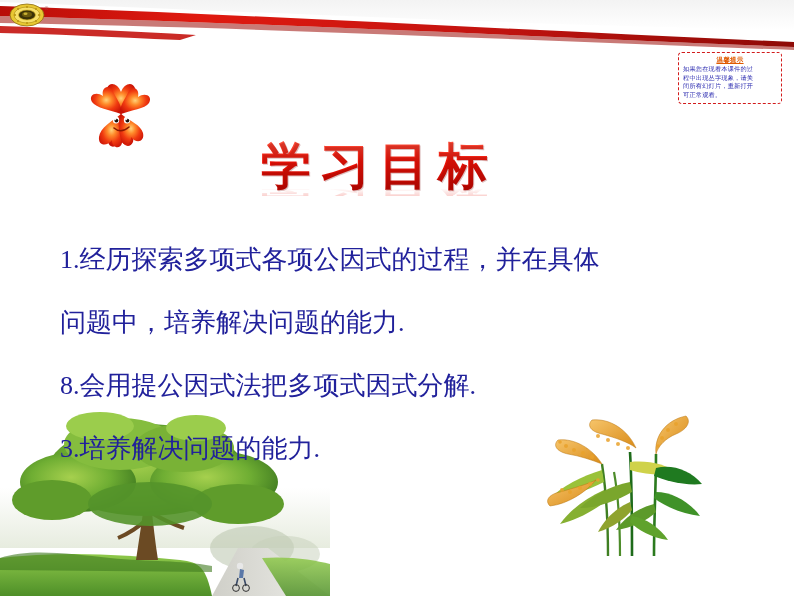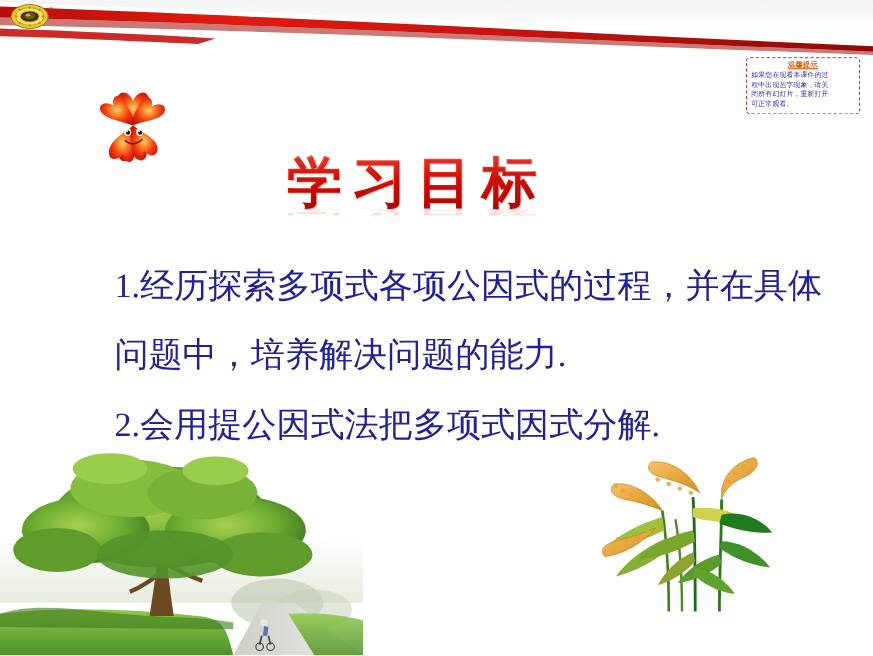--- a/index.html
+++ b/index.html
@@ -110,26 +110,25 @@
   }
 
   
   .objectives {
     position: absolute;
     left: 60px; top: 228px;
     width: 700px;
   }
   .obj-line {
     color: #21219b;
-    font-size: 31px;
+    font-size: 26px;
     line-height: 63px;
     white-space: nowrap;
     letter-spacing: 0px;
     font-family: "Liberation Serif", "DejaVu Serif", serif;
-    margin-left: 44px;
   }
   .obj-line.l2 { padding-left: 0px; }
   .obj-line.l4 { position: relative; z-index: 6; }
 
   
   .scene {
     position: absolute;
     left: 0px; top: 408px;
     width: 330px; height: 188px;
     z-index: 2;
@@ -234,21 +233,22 @@
   </div>
 
   <div class="title-wrap">
     <div class="title-main">学习目标</div>
     <div class="title-reflect">学习目标</div>
   </div>
 
   <div class="objectives">
     <div class="obj-line l1">1.经历探索多项式各项公因式的过程，并在具体</div>
     <div class="obj-line l2">问题中，培养解决问题的能力.</div>
-    <div class="obj-line l3">2.会用提公因式法把多项式因式分解.</div>
+    <div class="obj-line l3">8.会用提公因式法把多项式因式分解.</div>
+    <div class="obj-line l4">3.培养解决问题的能力.</div>
   </div>
 
   <div class="scene">
     <svg width="330" height="188" viewBox="0 0 330 188">
       <defs>
         <radialGradient id="canopy" cx="44%" cy="42%" r="62%">
           <stop offset="0%" stop-color="#a6d04e"></stop>
           <stop offset="55%" stop-color="#6fae33"></stop>
           <stop offset="100%" stop-color="#3f7a20"></stop>
         </radialGradient>

